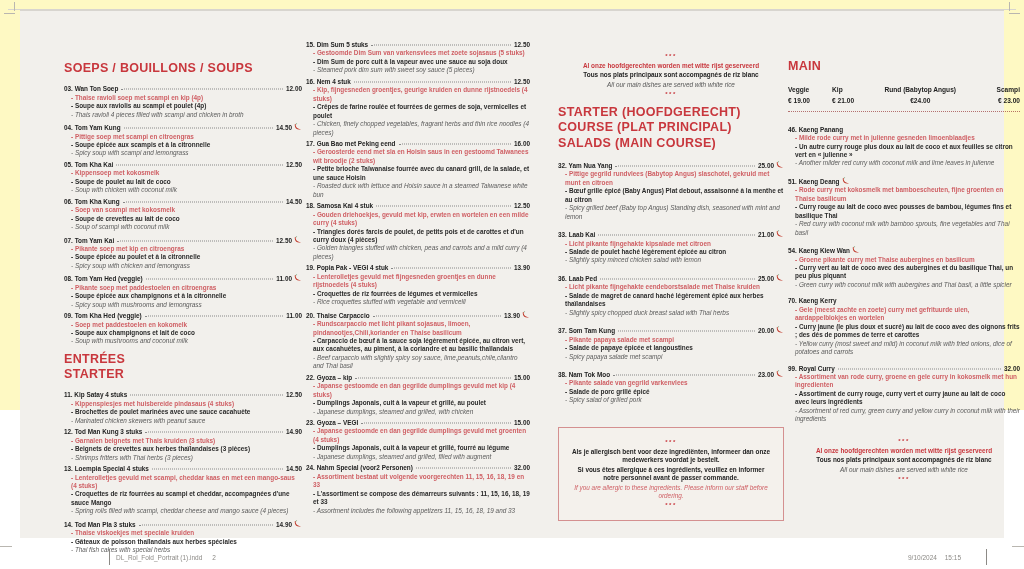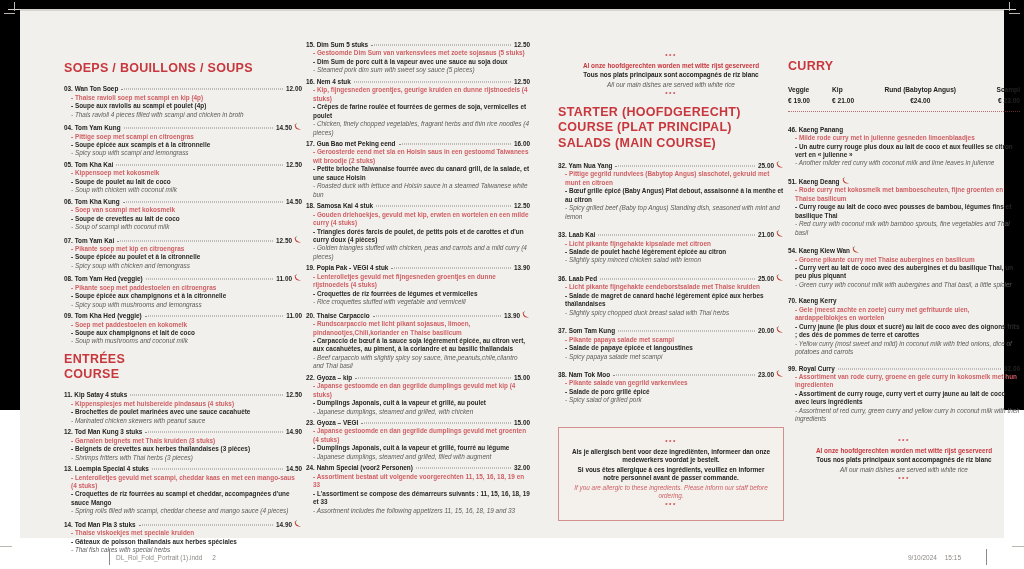--- a/index.html
+++ b/index.html
@@ -1,18 +1,18 @@
 <!DOCTYPE html>
 <html><head>
 <meta charset="utf-8">
 <style>
   * { margin:0; padding:0; box-sizing:border-box; }
   html,body { width:1024px; height:569px; background:#ffffff; overflow:hidden;
     font-family:"Liberation Sans", sans-serif; }
-  #canvas { position:relative; width:1024px; height:410px; background:#000000; }
+  #canvas { position:relative; width:1024px; height:410px; background:#fef9c3; }
 
   
   #page { position:absolute; left:20px; top:10px; width:984px; height:528px;
     background:#f2f0ec; border-top:1px solid #d8d5cf; }
 
   
   .mark { position:absolute; background:#b9b6b0; }
   .hairline-top { position:absolute; left:8px; top:9px; width:1008px; height:1px; background:#d8d5cf; }
 
   
@@ -164,21 +164,21 @@
             <span class="nm">09. Tom Kha Hed (veggie)</span>
             <span class="leader"></span>
             <span class="pr">11.00</span>
           </div>
           <div class="d-nl">- Soep met paddestoelen en kokomelk</div>
           <div class="d-fr">- Soupe aux champignons et lait de coco</div>
           <div class="d-en">- Soup with mushrooms and coconut milk</div>
         </div>
         <div class="sec-title">
           <div>ENTRÉES</div>
-          <div>COURSE</div>
+          <div>STARTER</div>
         </div>
         <div class="item">
           <div class="head">
             <span class="nm">11. Kip Satay 4 stuks</span>
             <span class="leader"></span>
             <span class="pr">12.50</span>
           </div>
           <div class="d-nl">- Kippenspiesjes met huisbereide pindasaus (4 stuks)</div>
           <div class="d-fr">- Brochettes de poulet marinées avec une sauce cacahuète</div>
           <div class="d-en">- Marinated chicken skewers with peanut sauce</div>
@@ -400,21 +400,21 @@
         <div class="note allergy-box">
           <div class="note-stars">***</div>
           <div class="note-bold">Als je allergisch bent voor deze ingrediënten, informeer dan onze medewerkers voordat je bestelt.</div>
           <div class="note-bold">Si vous êtes allergique à ces ingrédients, veuillez en informer notre personnel avant de passer commande.</div>
           <div class="note-reditalic">If you are allergic to these ingredients. Please inform our staff before ordering.</div>
           <div class="note-stars">***</div>
         </div>
       </div>
     <div id="col4" class="col c4">
         <div class="sec-title">
-          <div>CURRY</div>
+          <div>MAIN</div>
         </div>
         <div class="pricebar">
           <div class="pricebar-row">
             <div class="pcell pc0">
               <div class="plabel">Veggie</div>
               <div class="pprice">€ 19.00</div>
             </div>
             <div class="pcell pc1">
               <div class="plabel">Kip</div>
               <div class="pprice">€ 21.00</div>

